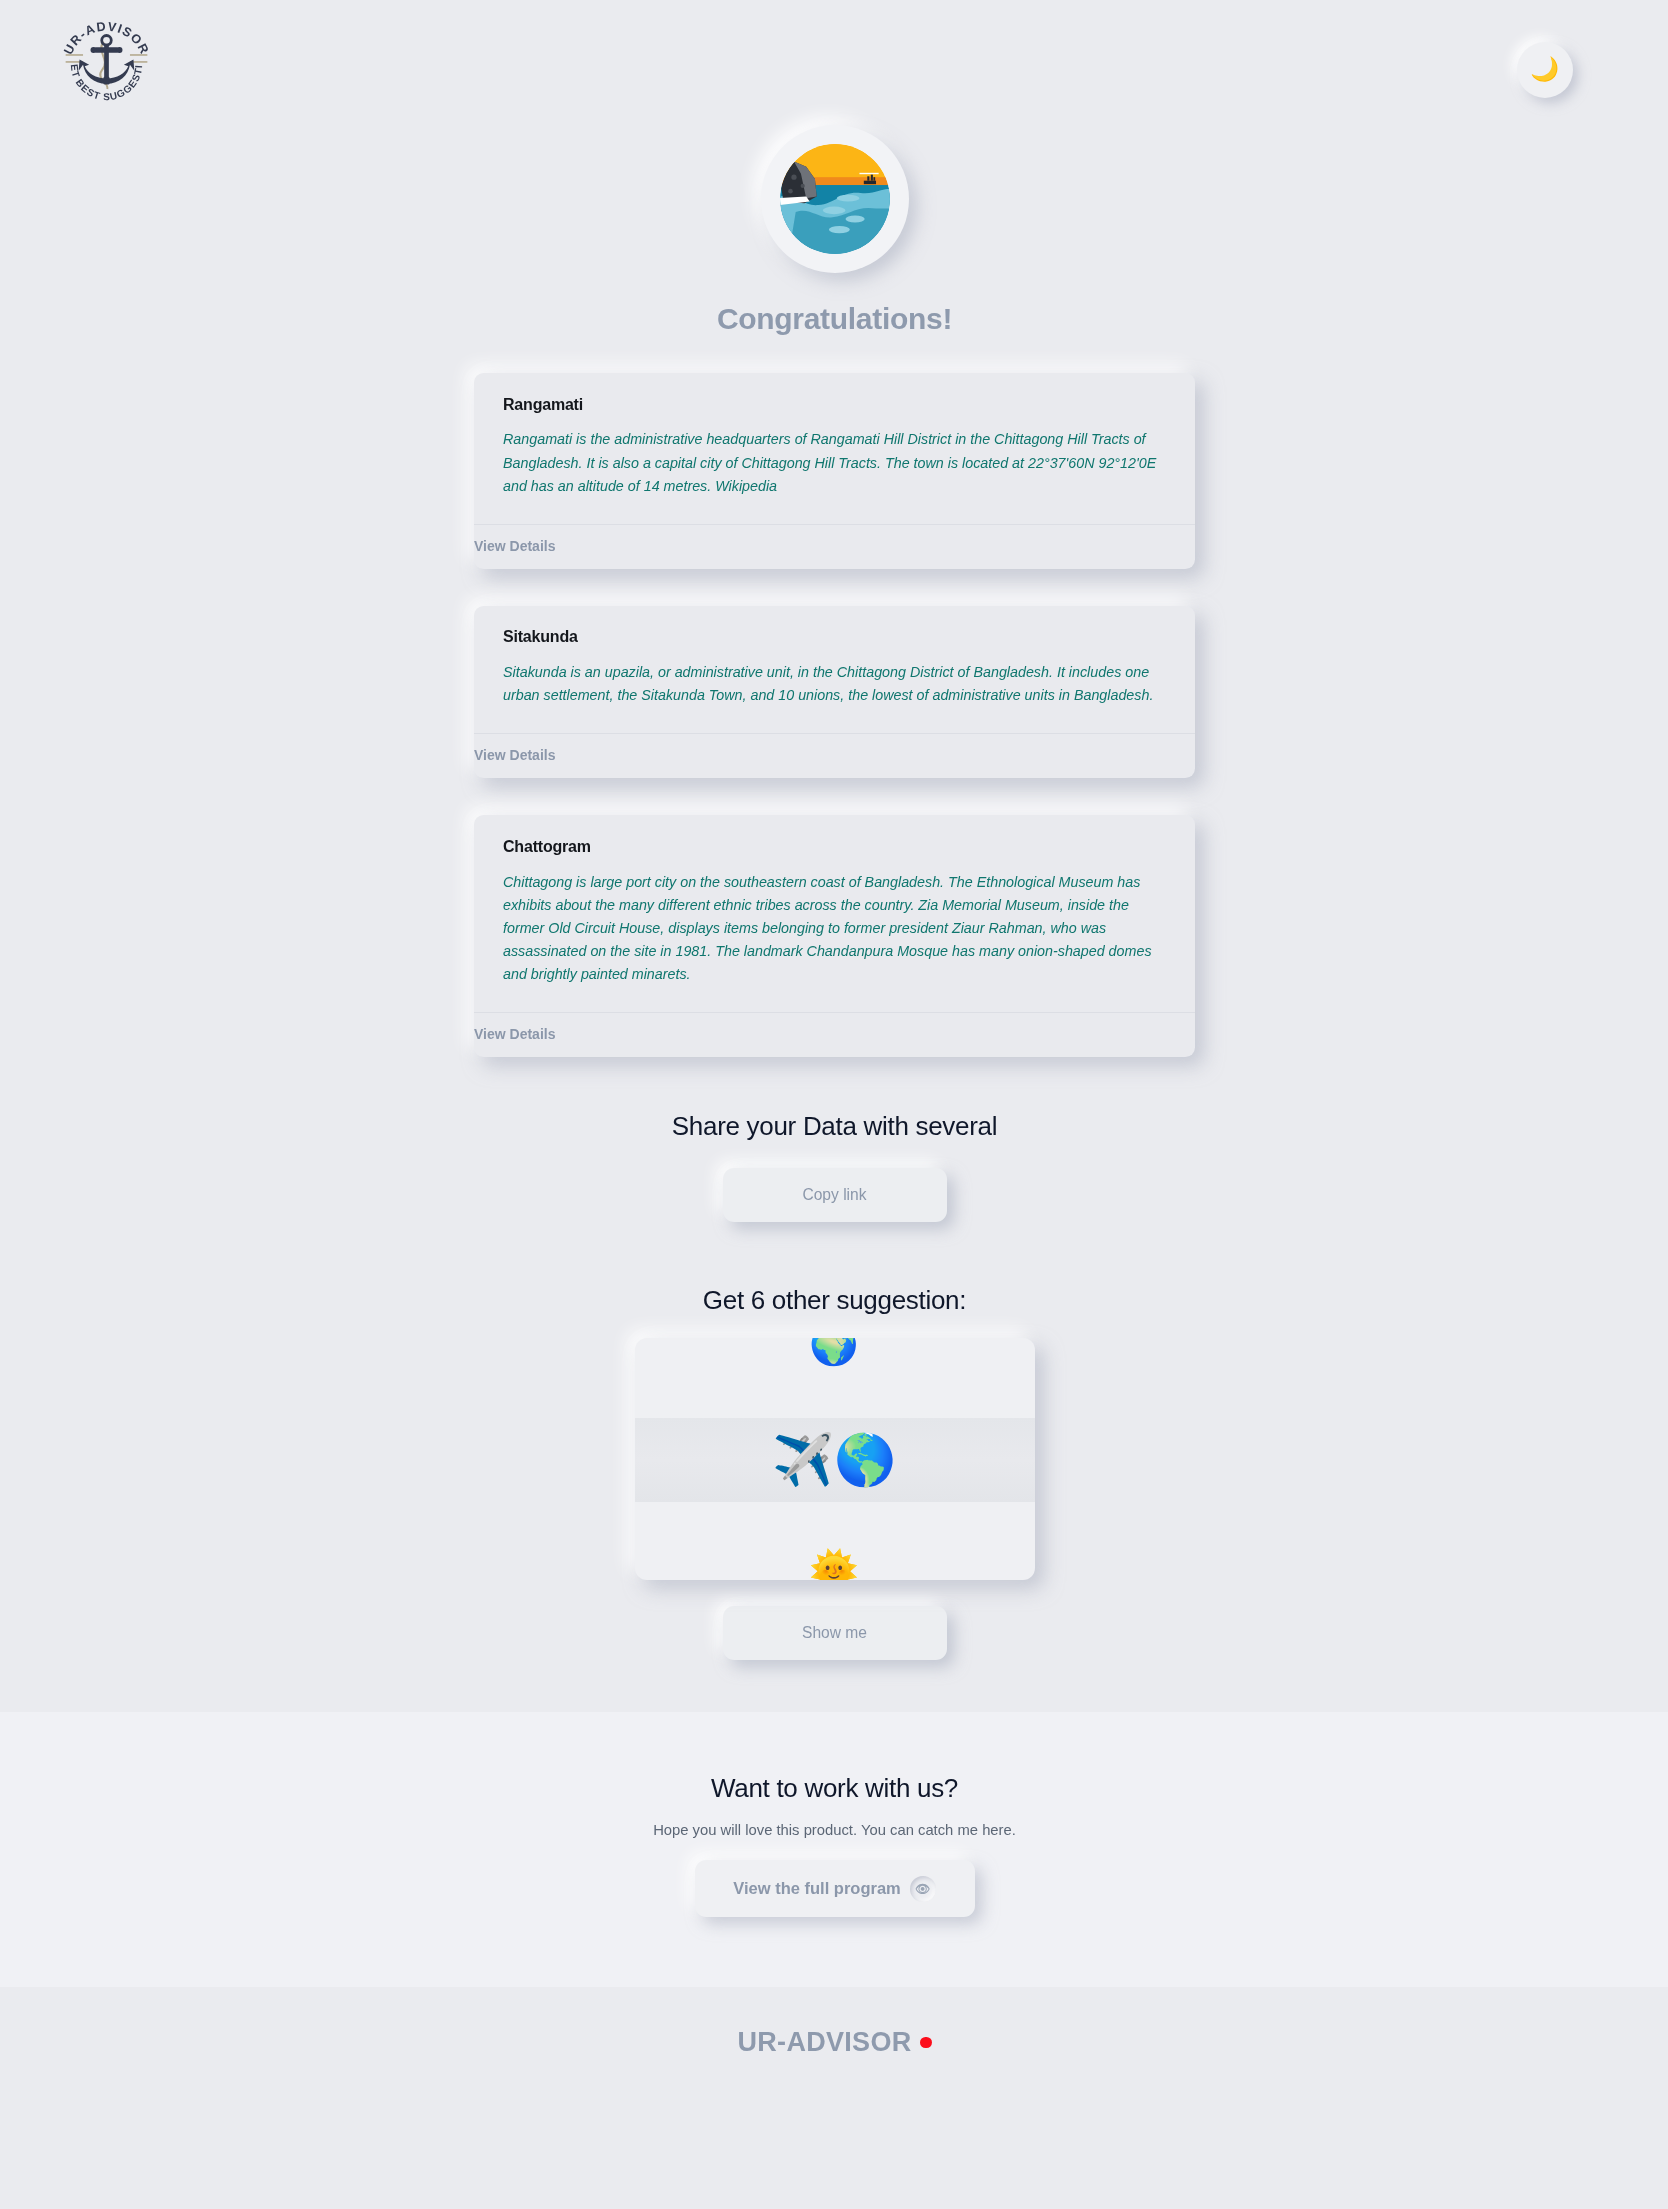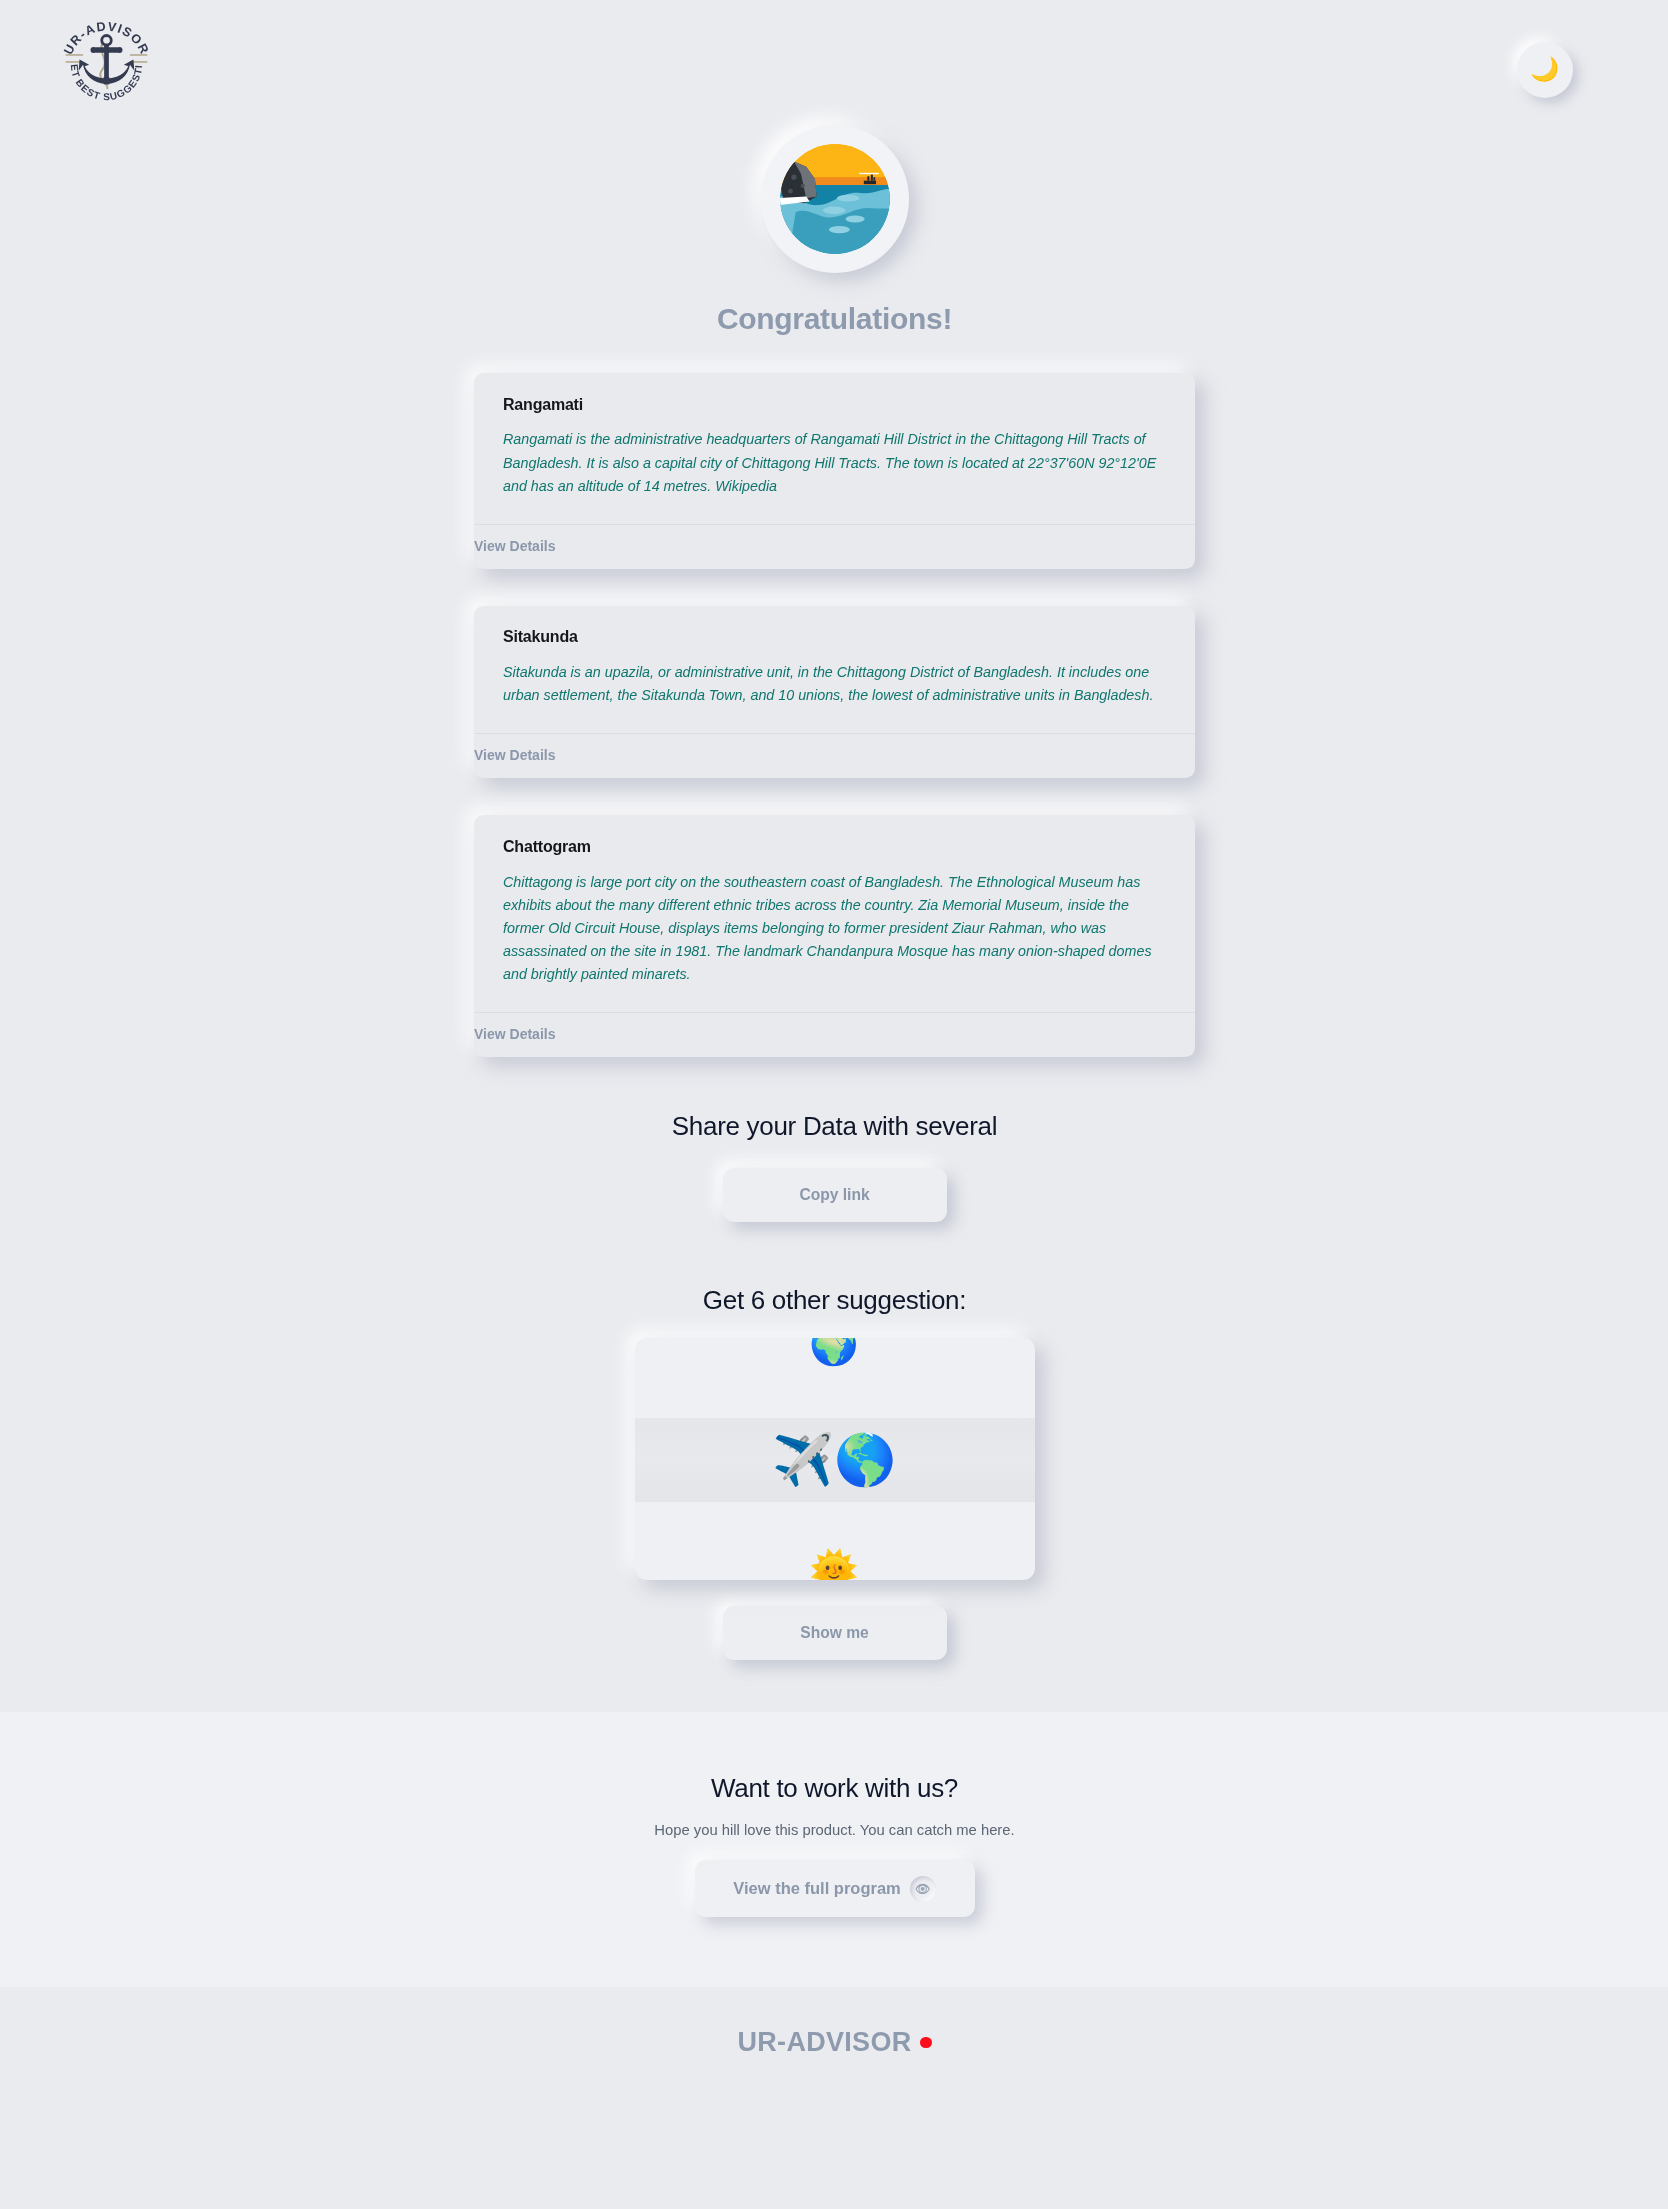--- a/index.html
+++ b/index.html
@@ -91,21 +91,21 @@
   .block-heading {
     font-size:26px; font-weight:normal; color:#0f172a; letter-spacing:-0.3px;
   }
   .neu-btn {
     margin:26px auto 0;
     display:block;
     border:none; cursor:pointer;
     background:#eceef1;
     border-radius:11.3px;
     font-family:"Liberation Sans", sans-serif;
-    font-size:15.6px; font-weight:bold; color:#8b97aa;
+    font-size:15.6px; font-weight:normal; color:#8b97aa;
     box-shadow: 7px 7px 15.6px rgba(167,173,190,.6), -7px -7px 15.6px rgba(255,255,255,.95);
   }
   .btn-copy { width:224px; height:54px; }
   .btn-show { width:224px; height:54px; }
 
   
   .suggest { text-align:center; margin-top:63px; }
   .slot {
     position:relative;
     width:400px; height:242px; margin:22px auto 0;
@@ -295,21 +295,21 @@
         <div class="slot-row slot-row-bottom">🌞</div>
       </div>
 
       <button class="neu-btn btn-show">Show me</button>
     </div>
   </div>
 
   <div class="section-work">
     <div class="work">
       <div class="block-heading">Want to work with us?</div>
-      <div class="work-sub">Hope you hill love this product. You can catch me here.</div>
+      <div class="work-sub">Hope you will love this product. You can catch me here.</div>
       <button class="btn-program">
         <span>View the full program</span>
         <span class="eye-badge">👁</span>
       </button>
     </div>
   </div>
 
   <div class="section-footer">
     <div class="footer-inner">
       <span class="footer-brand">UR-ADVISOR</span>

